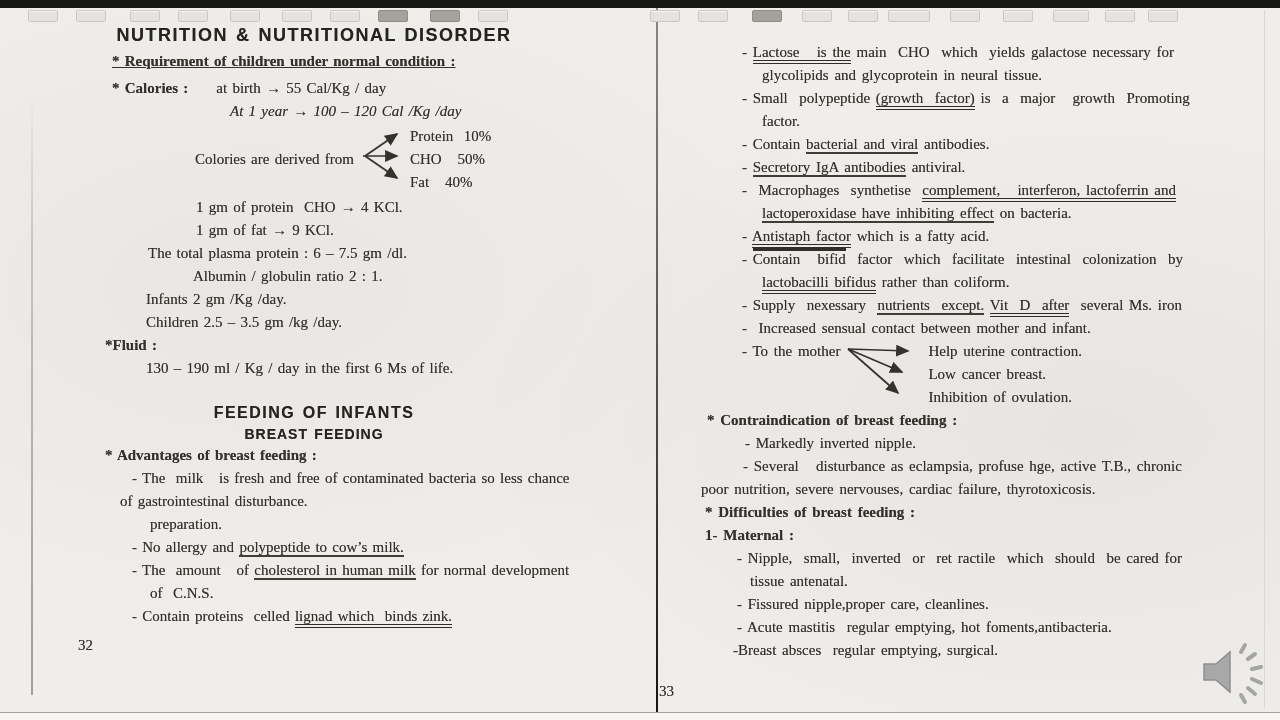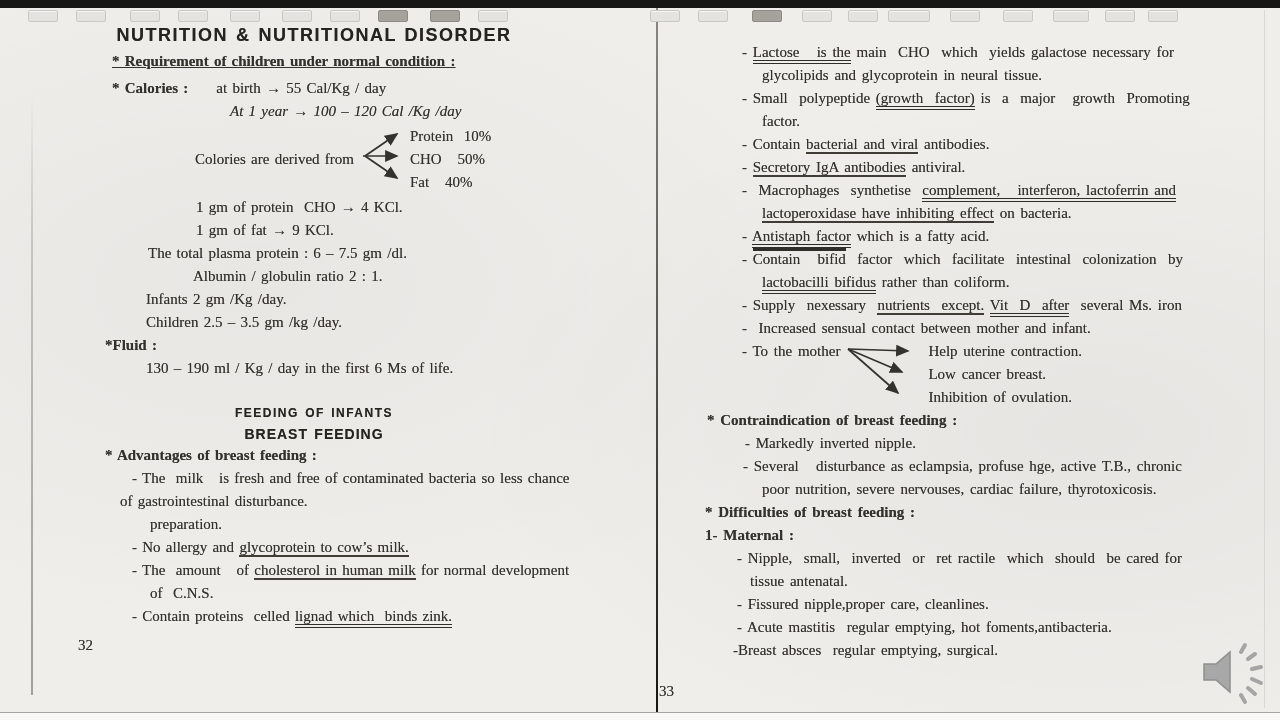--- a/index.html
+++ b/index.html
@@ -25,21 +25,21 @@
   .tab.dark{background:#a5a29c;border:1px solid #8e8b85;}
   .page{position:absolute;top:8px;z-index:3;}
   #pl{left:0;width:628px;padding-top:14px;}
   #pr{left:659px;width:610px;padding-top:33px;}
   .ln{line-height:23px;font-size:15px;white-space:pre;word-spacing:1.5px;
       text-shadow:0 0 0.5px rgba(40,38,32,.55);}
   #pr .ln{word-spacing:2px;}
   .b,.h{font-weight:bold;}
   .t1{font-family:"Liberation Sans",sans-serif;font-weight:bold;font-size:18px;
       letter-spacing:1.5px;text-align:center;line-height:26px;color:#26241f;}
-  .t2{font-family:"Liberation Sans",sans-serif;font-weight:bold;font-size:12px;
+  .t2{font-family:"Liberation Sans",sans-serif;font-weight:bold;font-size:16px;
       letter-spacing:1.5px;text-align:center;line-height:22px;color:#26241f;}
   .t3{font-family:"Liberation Sans",sans-serif;font-weight:bold;font-size:14px;
       letter-spacing:1px;text-align:center;line-height:20px;color:#26241f;}
   .pagenum{text-align:left;}
   .pn-left{padding-left:78px;}
   .ml28{margin-left:28px;}
   .u{border-bottom:2px solid #403d36;}
   .u2{border-bottom:4px double #302e28;}
   .ol{border-top:3px solid #302e28;}
   .fan{display:flex;align-items:center;}
@@ -106,21 +106,21 @@
         <div class="ln" style="margin-left: 146px;"><span>Infants 2 gm /Kg /day.</span></div>
         <div class="ln" style="margin-left: 146px;"><span>Children 2.5 – 3.5 gm /kg /day.</span></div>
         <div class="ln h" style="margin-left: 105px;"><span>*Fluid :</span></div>
         <div class="ln" style="margin-left: 146px;"><span>130 – 190 ml / Kg / day in the first 6 Ms of life.</span></div>
         <div class="ln t2" style="margin-top: 22px;"><span>FEEDING OF INFANTS</span></div>
         <div class="ln t3"><span>BREAST FEEDING</span></div>
         <div class="ln h" style="margin-left: 105px;"><span>* Advantages of breast feeding :</span></div>
         <div class="ln" style="margin-left: 132px;"><span>- The  milk   is fresh and free of contaminated bacteria so less chance</span></div>
         <div class="ln" style="margin-left: 120px;"><span>of gastrointestinal disturbance.</span></div>
         <div class="ln" style="margin-left: 150px;"><span>preparation.</span></div>
-        <div class="ln" style="margin-left: 132px;"><span>- No allergy and </span><span class="u">glycoprotein to cow’s milk.</span></div>
+        <div class="ln" style="margin-left: 132px;"><span>- No allergy and </span><span class="u">polypeptide to cow’s milk.</span></div>
         <div class="ln" style="margin-left: 132px;"><span>- The  amount   of </span><span class="u">cholesterol in human milk</span><span> for normal development</span></div>
         <div class="ln" style="margin-left: 150px;"><span>of  C.N.S.</span></div>
         <div class="ln" style="margin-left: 132px;"><span>- Contain proteins  celled </span><span class="u2">lignad which  binds zink.</span></div>
       </div>
     <div class="ln pagenum pn-left" style="margin-top:6px">32</div>
   </div>
 
   <div id="pr" class="page">
     <div id="pr-lines">
         <div class="ln" style="margin-left: 83px;"><span>- </span><span class="u2">Lactose   is the</span><span> main  CHO  which  yields galactose necessary for</span></div>
@@ -144,21 +144,21 @@
               </defs>
               <g stroke="#34322c" stroke-width="1.7" fill="none">
                 <path d="M4,9 L64,11" marker-end="url(#ahR)"></path>
                 <path d="M4,9 L58,32" marker-end="url(#ahR)"></path>
                 <path d="M4,9 L54,53" marker-end="url(#ahR)"></path>
               </g>
             </svg></span><span class="br"><span>Help uterine contraction.</span><span>Low cancer breast.</span><span>Inhibition of ovulation.</span></span></div>
         <div class="ln h" style="margin-left: 48px;"><span>* Contraindication of breast feeding :</span></div>
         <div class="ln" style="margin-left: 86px;"><span>- Markedly inverted nipple.</span></div>
         <div class="ln" style="margin-left: 84px;"><span>- Several   disturbance as eclampsia, profuse hge, active T.B., chronic</span></div>
-        <div class="ln" style="margin-left: 103px;"><span>poor nutrition, severe nervouses, cardiac failure, thyrotoxicosis.</span></div>
+        <div class="ln" style="margin-left: 42px;"><span>poor nutrition, severe nervouses, cardiac failure, thyrotoxicosis.</span></div>
         <div class="ln h" style="margin-left: 46px;"><span>* Difficulties of breast feeding :</span></div>
         <div class="ln h" style="margin-left: 46px;"><span>1- Maternal :</span></div>
         <div class="ln" style="margin-left: 78px;"><span>- Nipple,  small,  inverted  or  ret ractile  which  should  be cared for</span></div>
         <div class="ln" style="margin-left: 91px;"><span>tissue antenatal.</span></div>
         <div class="ln" style="margin-left: 78px;"><span>- Fissured nipple,proper care, cleanlines.</span></div>
         <div class="ln" style="margin-left: 78px;"><span>- Acute mastitis  regular emptying, hot foments,antibacteria.</span></div>
         <div class="ln" style="margin-left: 74px;"><span>-Breast absces  regular emptying, surgical.</span></div>
       </div>
     <div class="ln pagenum" style="margin-top:18px">33</div>
   </div>

